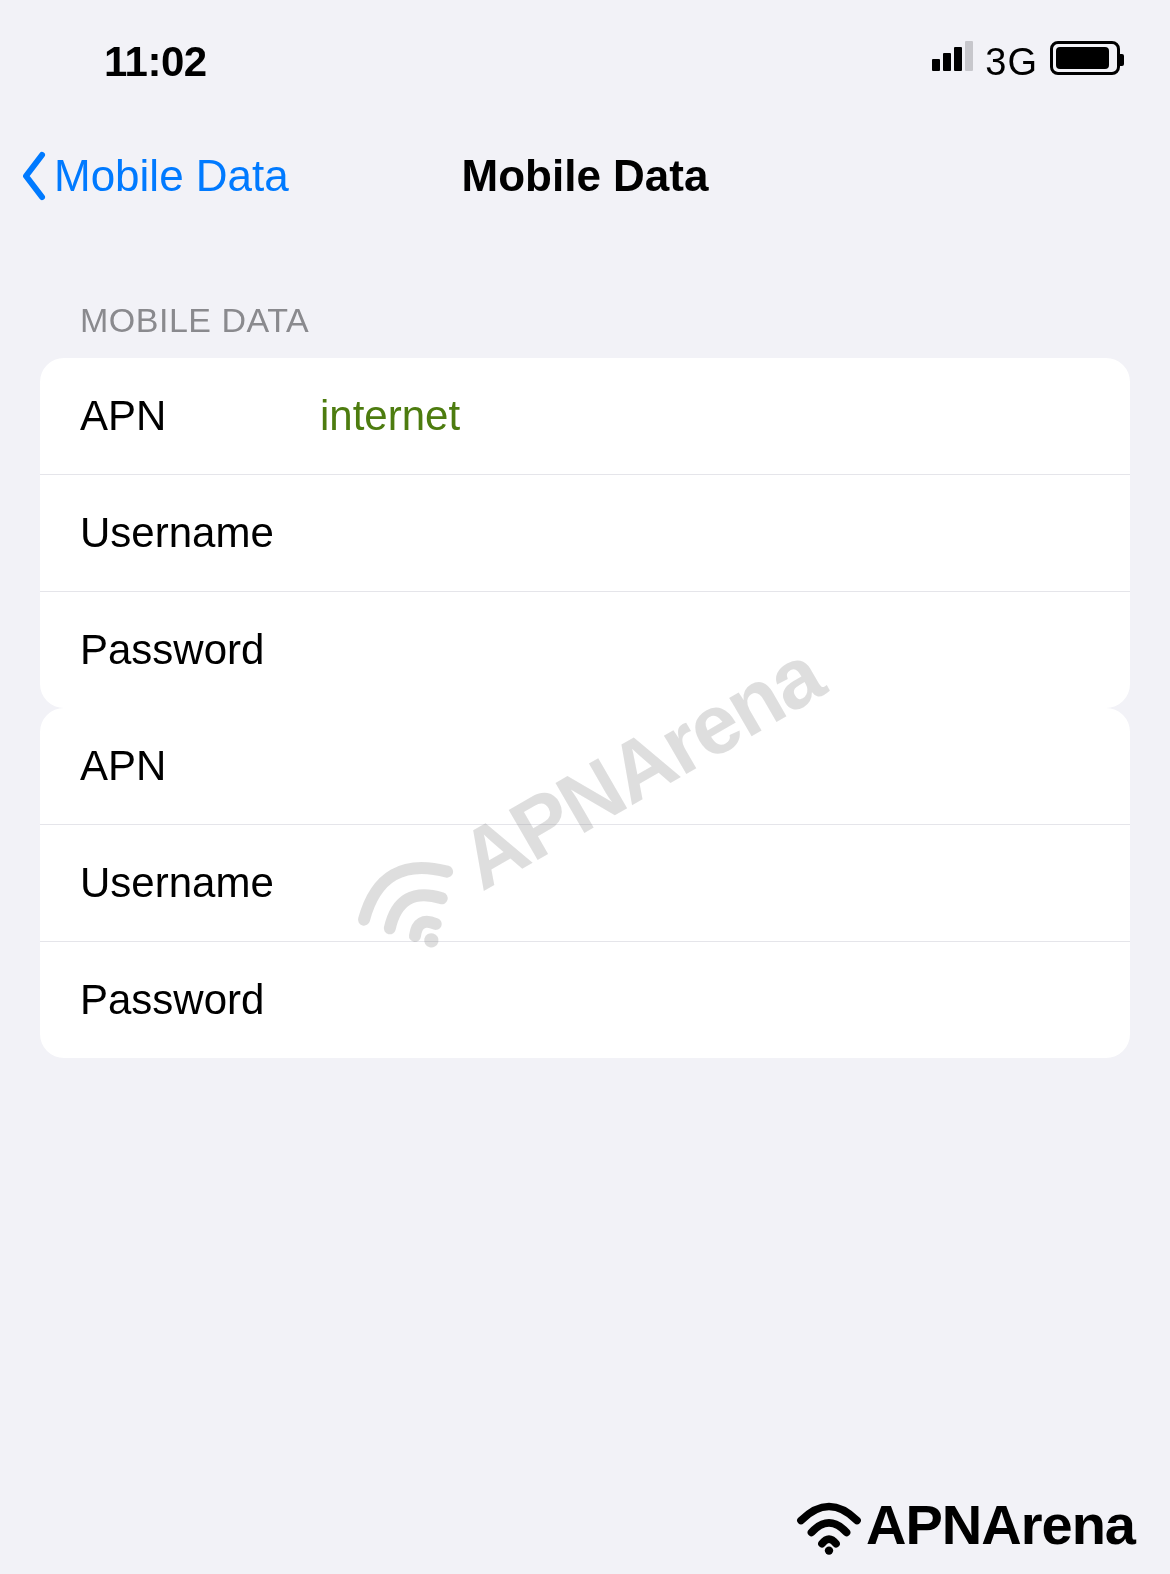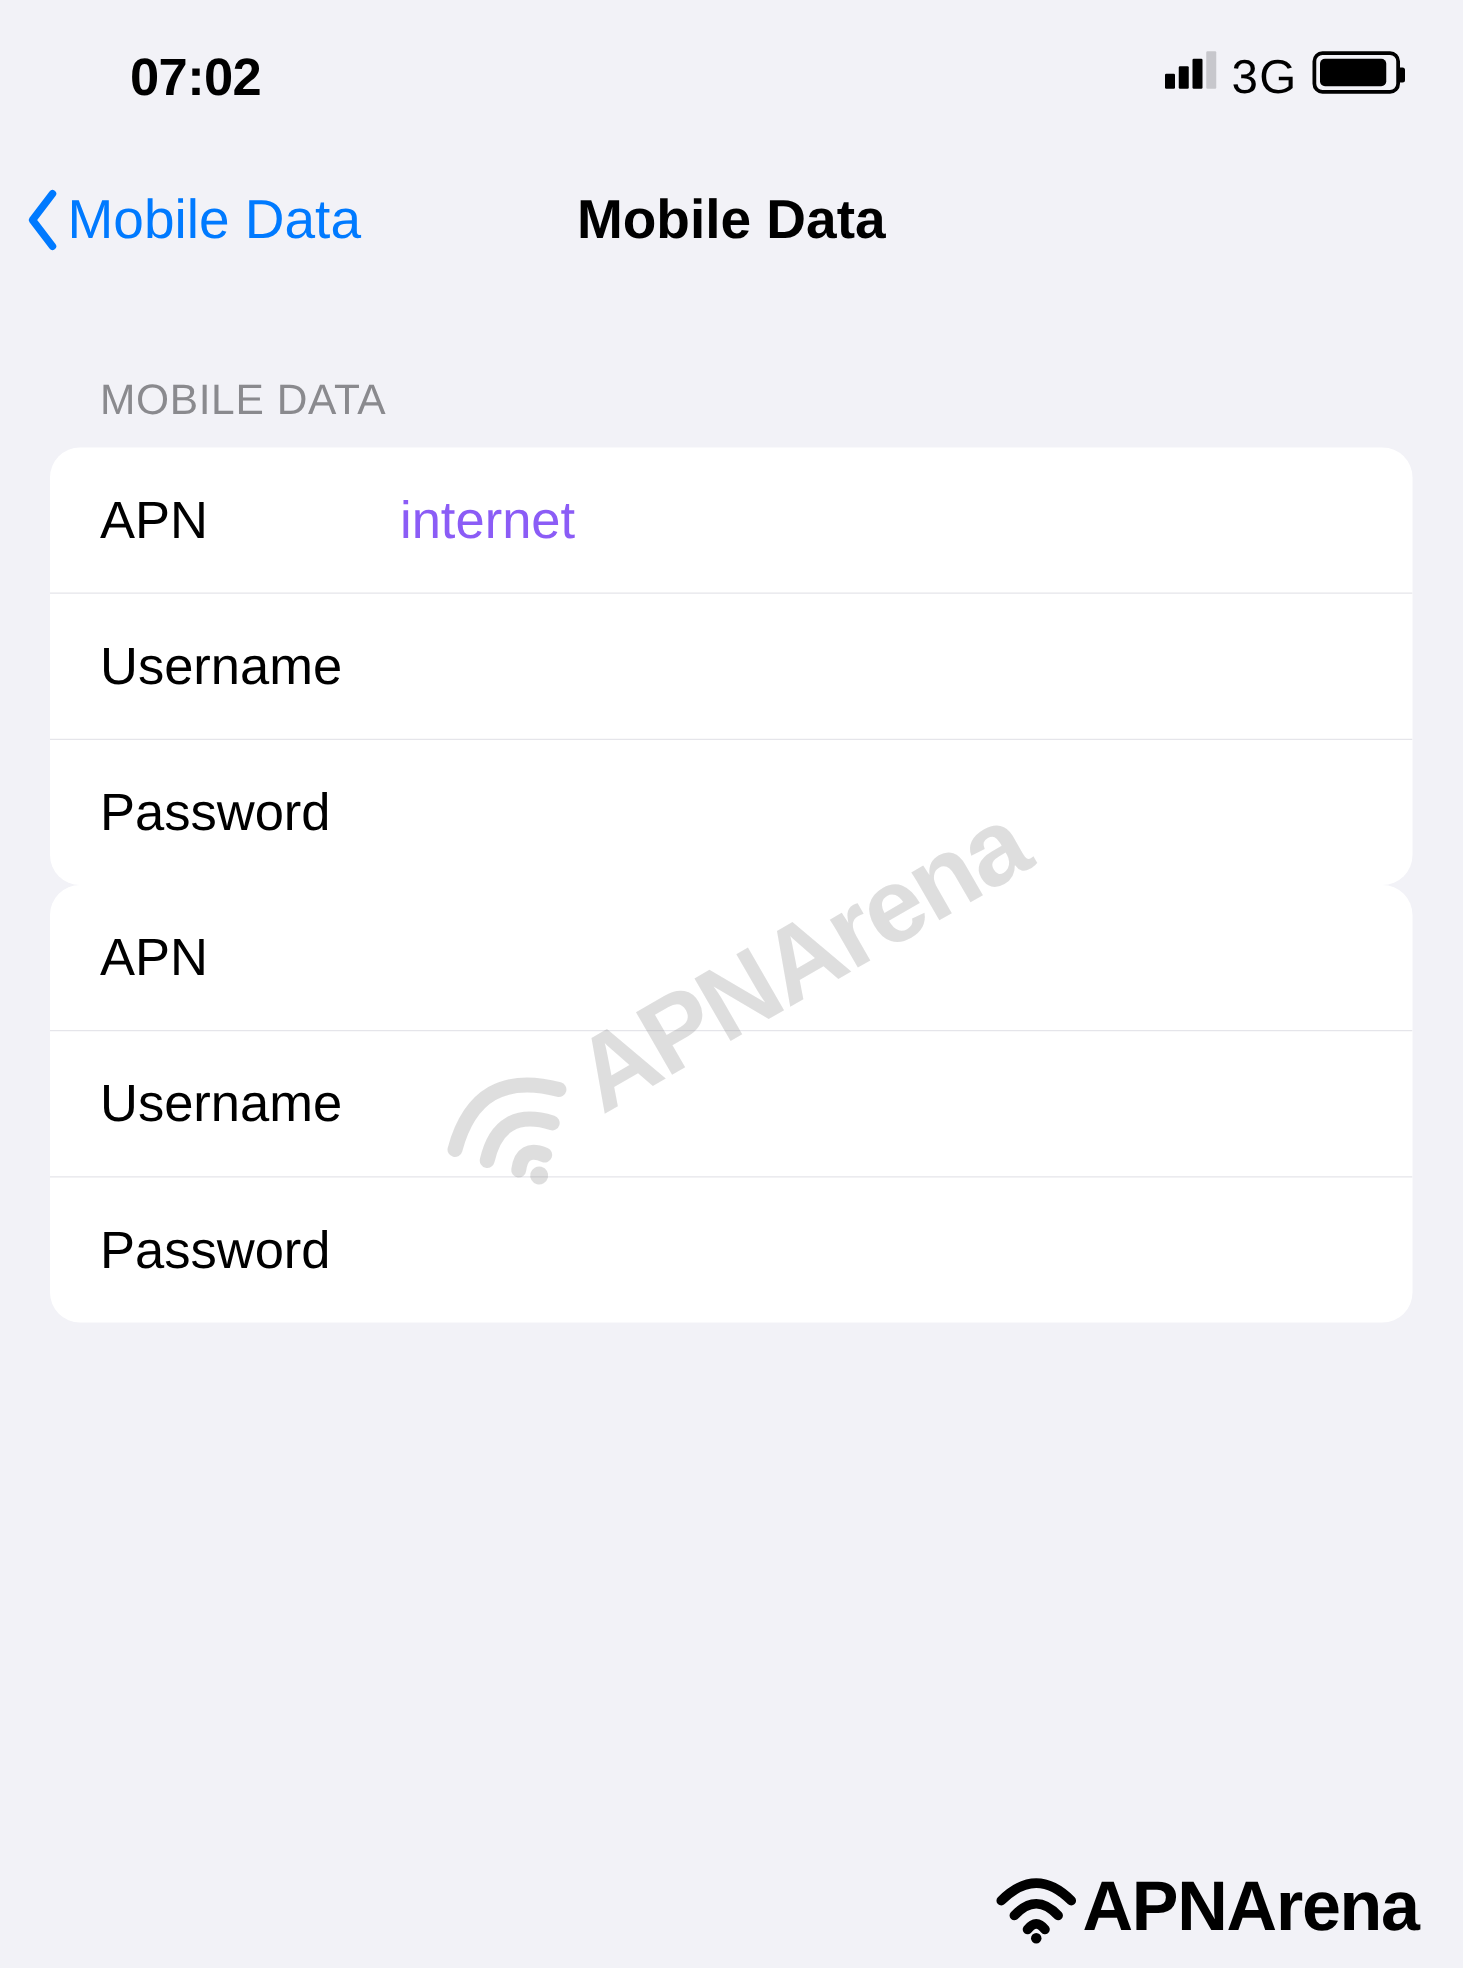--- a/index.html
+++ b/index.html
@@ -134,21 +134,21 @@
     .row-label {
       font-size: 42px;
       font-weight: 400;
       color: #000;
       width: 240px;
       flex-shrink: 0;
     }
     .row-value {
       font-size: 42px;
       font-weight: 400;
-      color: #8b5cf6;
+      color: #4d7c0f;
       flex: 1;
       border: none;
       outline: none;
       background: transparent;
       font-family: inherit;
     }
     .watermark-center {
       position: absolute;
       left: 50%;
       top: 50%;
@@ -187,21 +187,21 @@
     .watermark-bottom-text {
       font-size: 56px;
       font-weight: 700;
       letter-spacing: -1px;
     }
   </style>
 </head>
 <body>
 
 <div class="status-bar">
-  <div class="status-time">07:02</div>
+  <div class="status-time">11:02</div>
   <div class="status-right">
     <div class="signal-bars">
       <div class="signal-bar"></div>
       <div class="signal-bar"></div>
       <div class="signal-bar"></div>
       <div class="signal-bar"></div>
     </div>
     <div class="network-type">3G</div>
     <div class="battery">
       <div class="battery-fill"></div>

